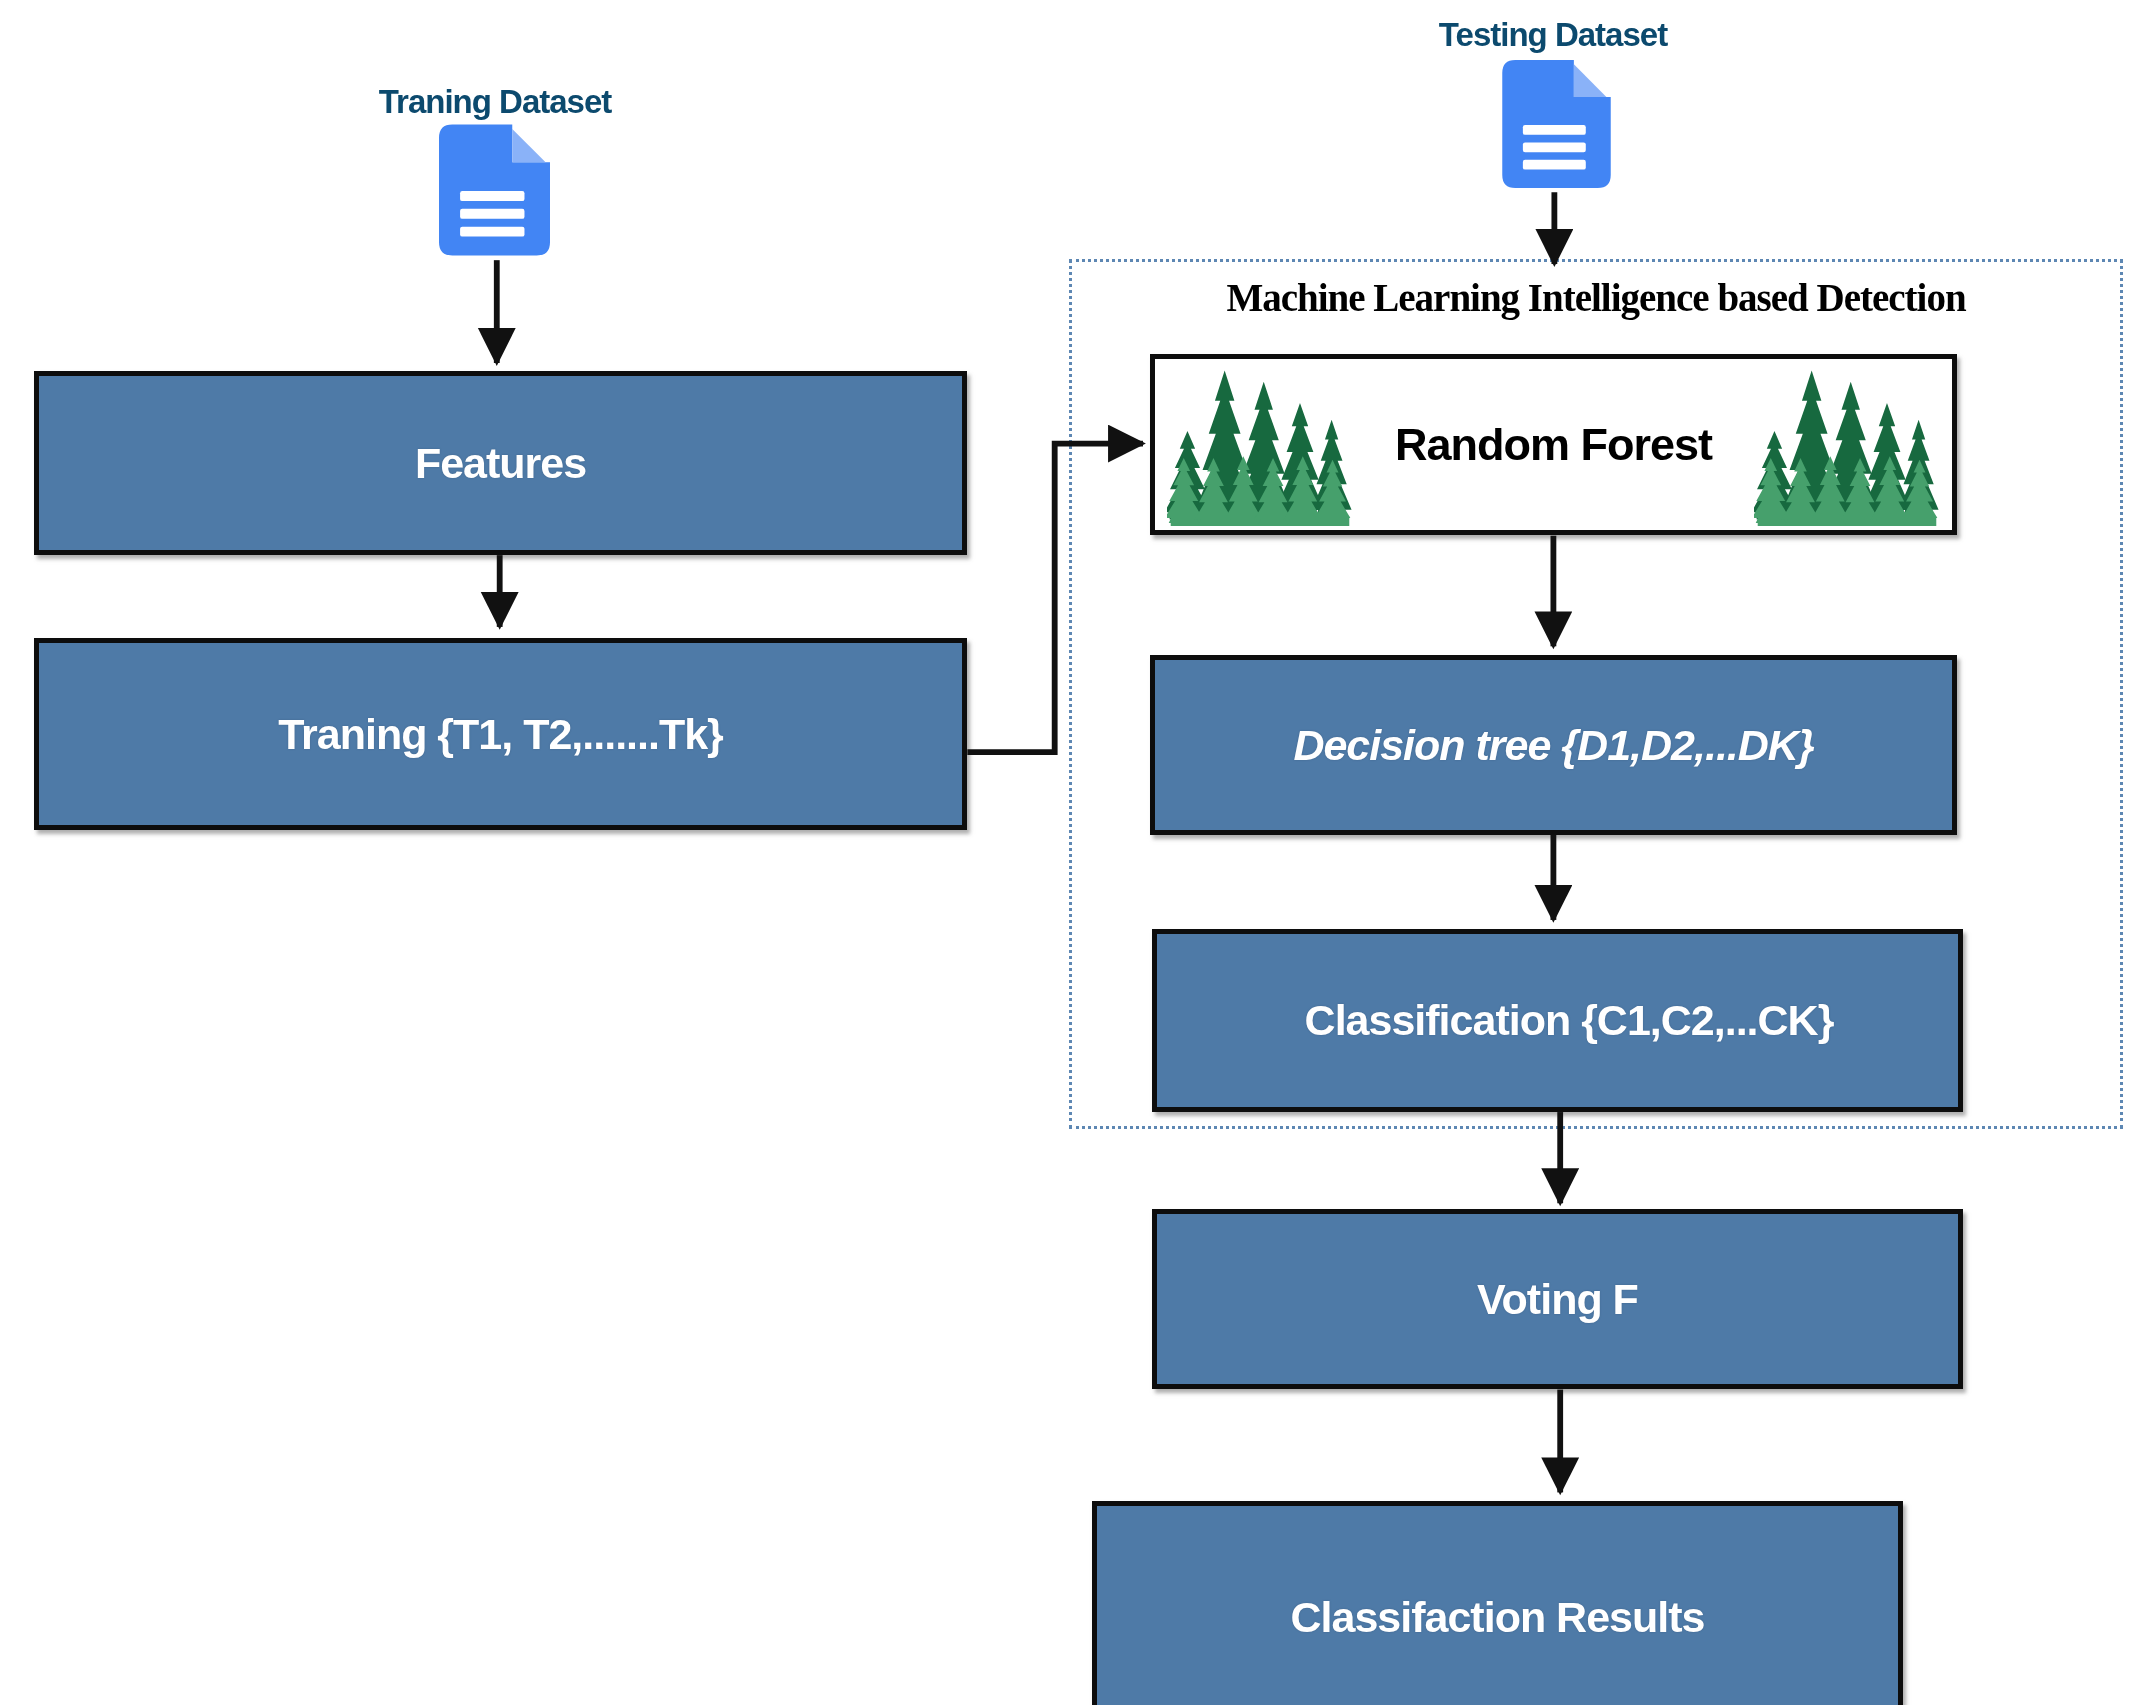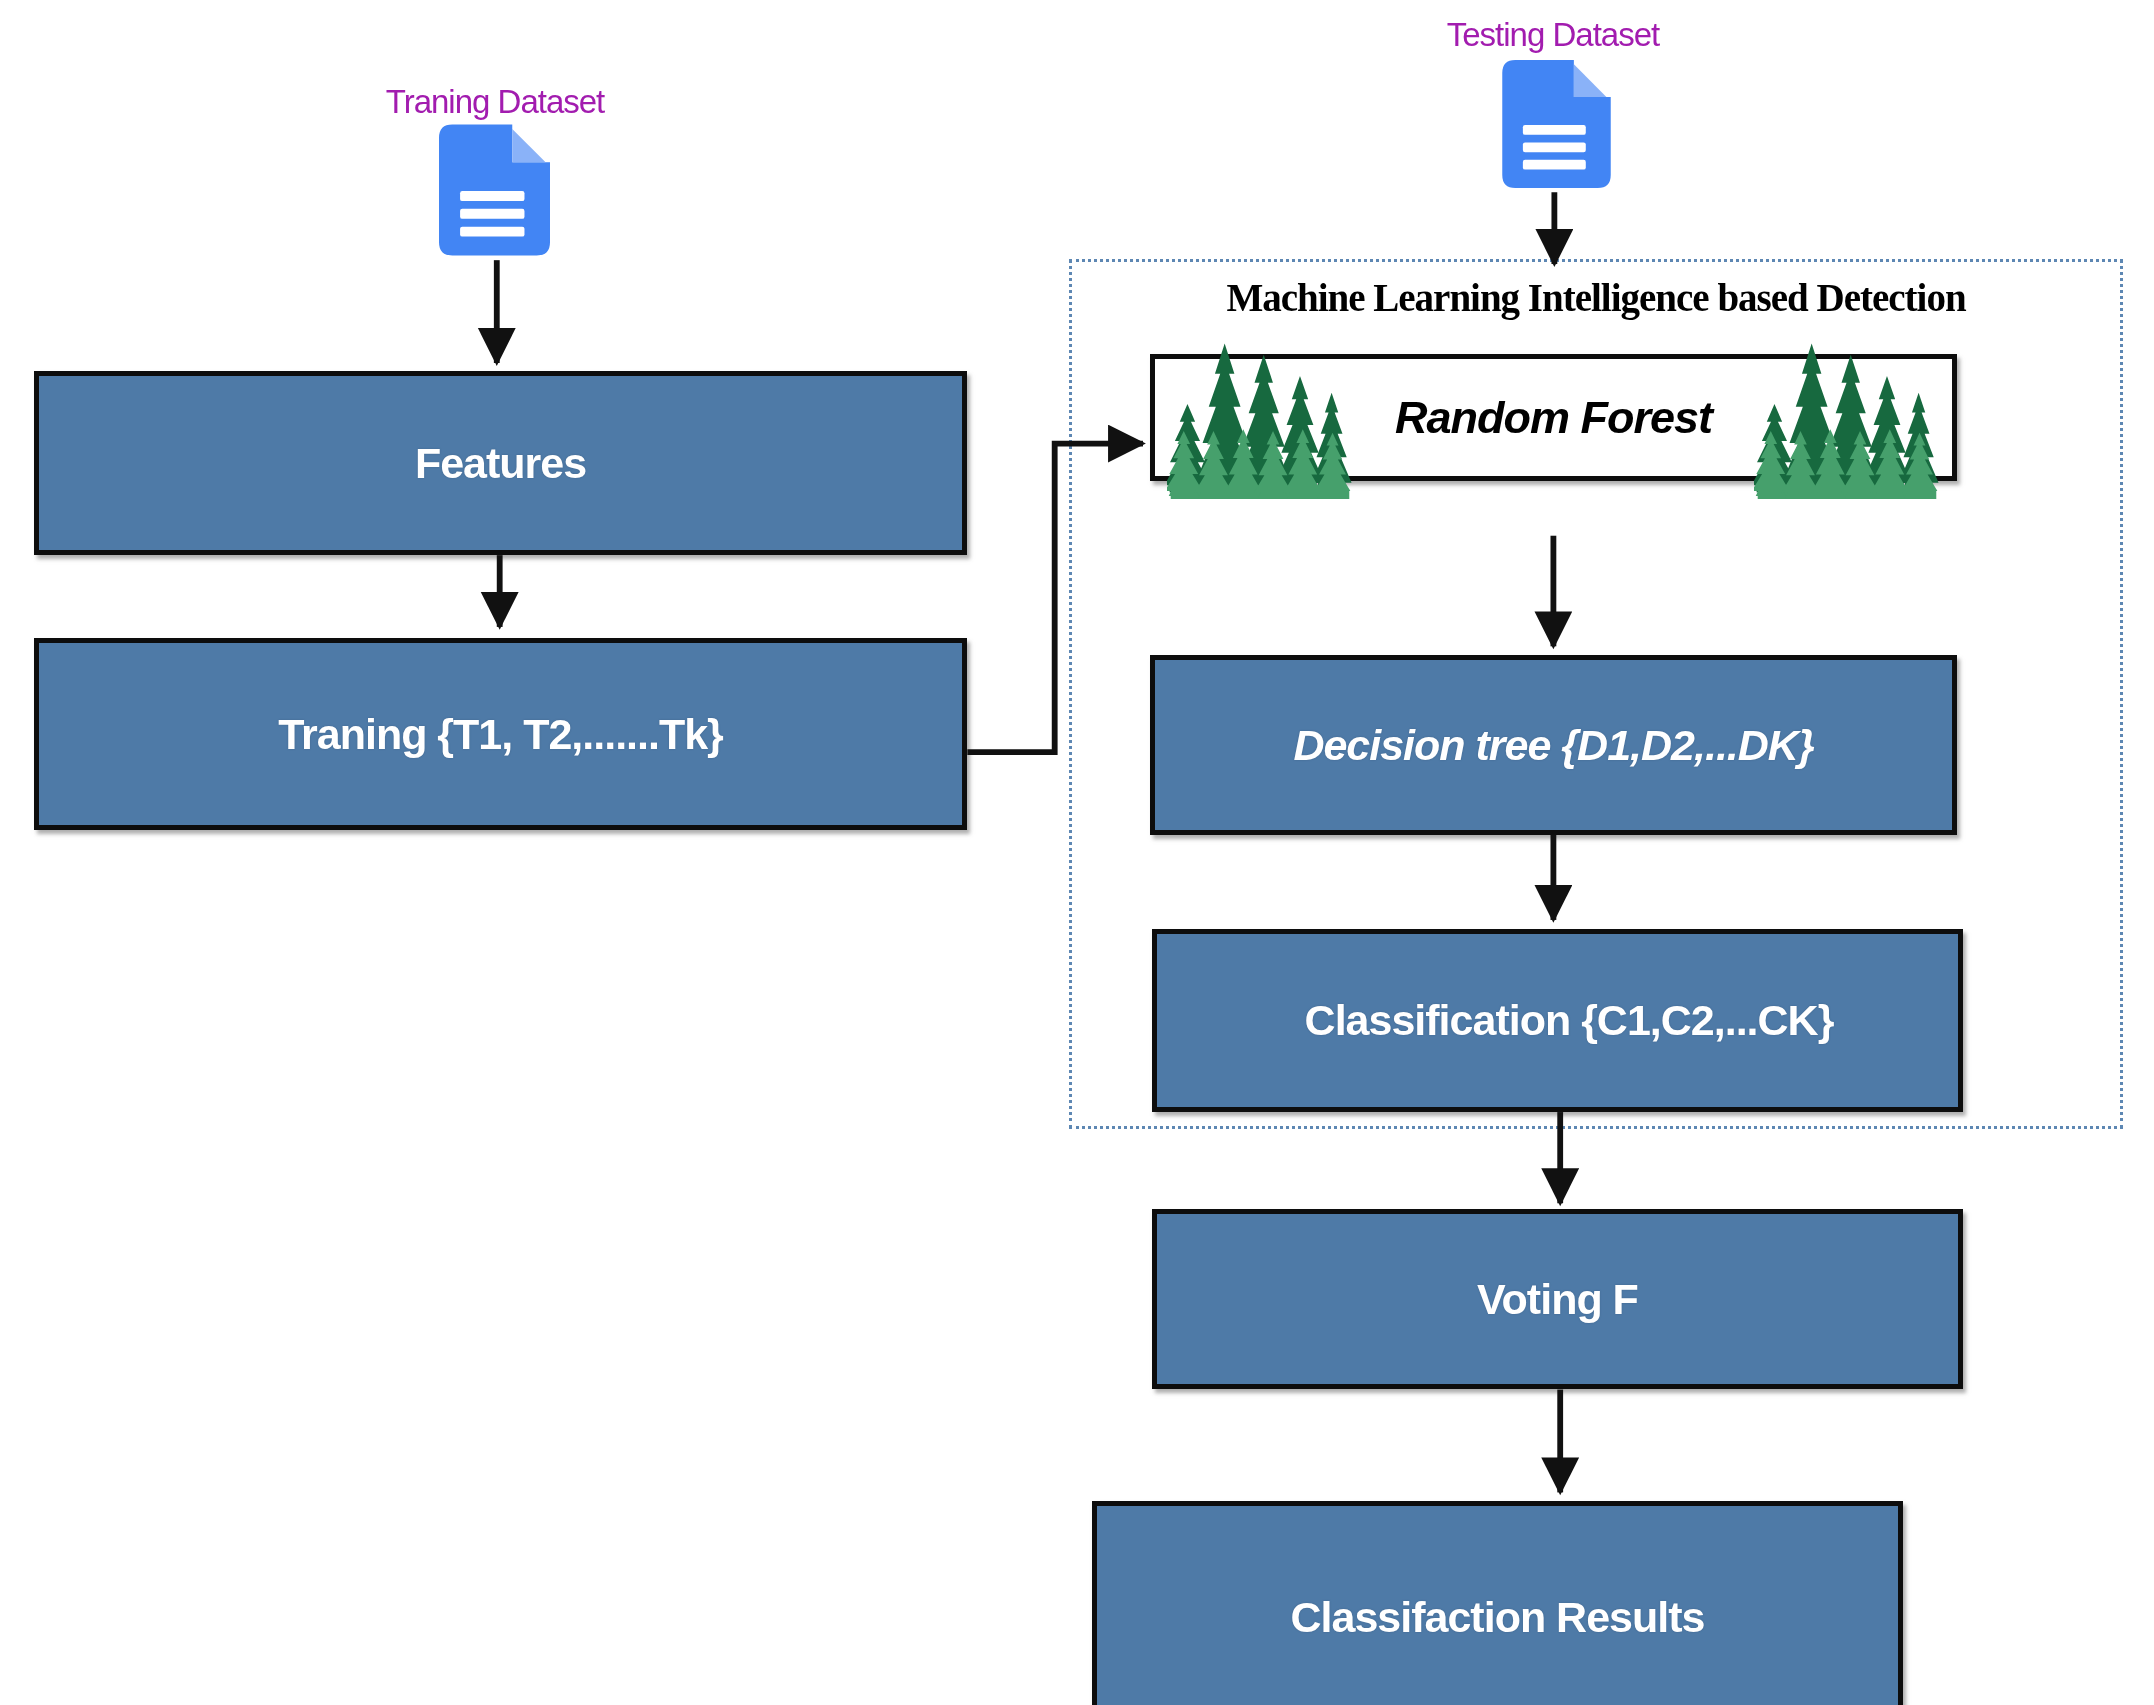--- a/index.html
+++ b/index.html
@@ -2,21 +2,21 @@
 <html><head>
 <meta charset="utf-8">
 <style>
   html,body{margin:0;padding:0;background:#ffffff;}
   .canvas{
     position:relative;width:2154px;height:1706px;background:#ffffff;overflow:hidden;
     font-family:"Liberation Sans","DejaVu Sans",sans-serif;
   }
   .connectors{position:absolute;left:0;top:0;width:2154px;height:1706px;z-index:3;pointer-events:none;}
   .ds-label{
-    position:absolute;z-index:2;text-align:center;font-weight:normal;font-size:33px;color:#a21caf;
+    position:absolute;z-index:2;text-align:center;font-weight:bold;font-size:33px;color:#0c4a6e;
     letter-spacing:-1px;
   }
   .doc-icon{position:absolute;z-index:2;}
   .flowbox{
     position:absolute;z-index:2;background:#4e7aa7;border:5.8px solid #0d0d0d;
     box-shadow:2.9px 3.9px 3.9px rgba(110,110,110,0.55);
     display:flex;align-items:center;justify-content:center;box-sizing:border-box;
   }
   .flowbox .lbl{
     color:#ffffff;font-weight:bold;font-size:43px;letter-spacing:-1px;text-align:center;
@@ -88,21 +88,21 @@
     <path d="M66,4 L96,34 L66,34 Z" fill="#8ab2f8"></path>
     <rect x="19" y="60" width="58" height="9" rx="2" fill="#ffffff"></rect>
     <rect x="19" y="76" width="58" height="9" rx="2" fill="#ffffff"></rect>
     <rect x="19" y="92" width="58" height="9" rx="2" fill="#ffffff"></rect>
   </svg>
 
   <div class="dotted-box" style="left:1069px;top:259px;width:1054px;height:870px;"></div>
 
   <div class="ml-title" style="left:1079px;top:275px;width:1034px;font-family:Liberation Serif, serif;">Machine Learning Intelligence based Detection</div>
 
-  <div class="rf-box" style="left:1150px;top:354px;width:807px;height:127px;padding:0 11.6px;font-style:italic;">
+  <div class="rf-box" style="left:1150px;top:354px;width:807px;height:181px;padding:0 11.6px;">
     <svg class="forest" width="186" height="163" viewBox="0 0 200 175" xmlns="http://www.w3.org/2000/svg">
       <g fill="#17693f">
         <use href="#pine" transform="translate(22,168) scale(0.75,0.95)"></use>
         <use href="#pine" transform="translate(62,170) scale(0.95,1.62)"></use>
         <use href="#pine" transform="translate(104,170) scale(0.90,1.50)"></use>
         <use href="#pine" transform="translate(143,168) scale(0.80,1.25)"></use>
         <use href="#pine" transform="translate(177,166) scale(0.65,1.05)"></use>
       </g>
       <path d="M4,175 L4,165 Q100,156 196,165 L196,175 Z" fill="#46a06c"></path>
       <g fill="#46a06c">

